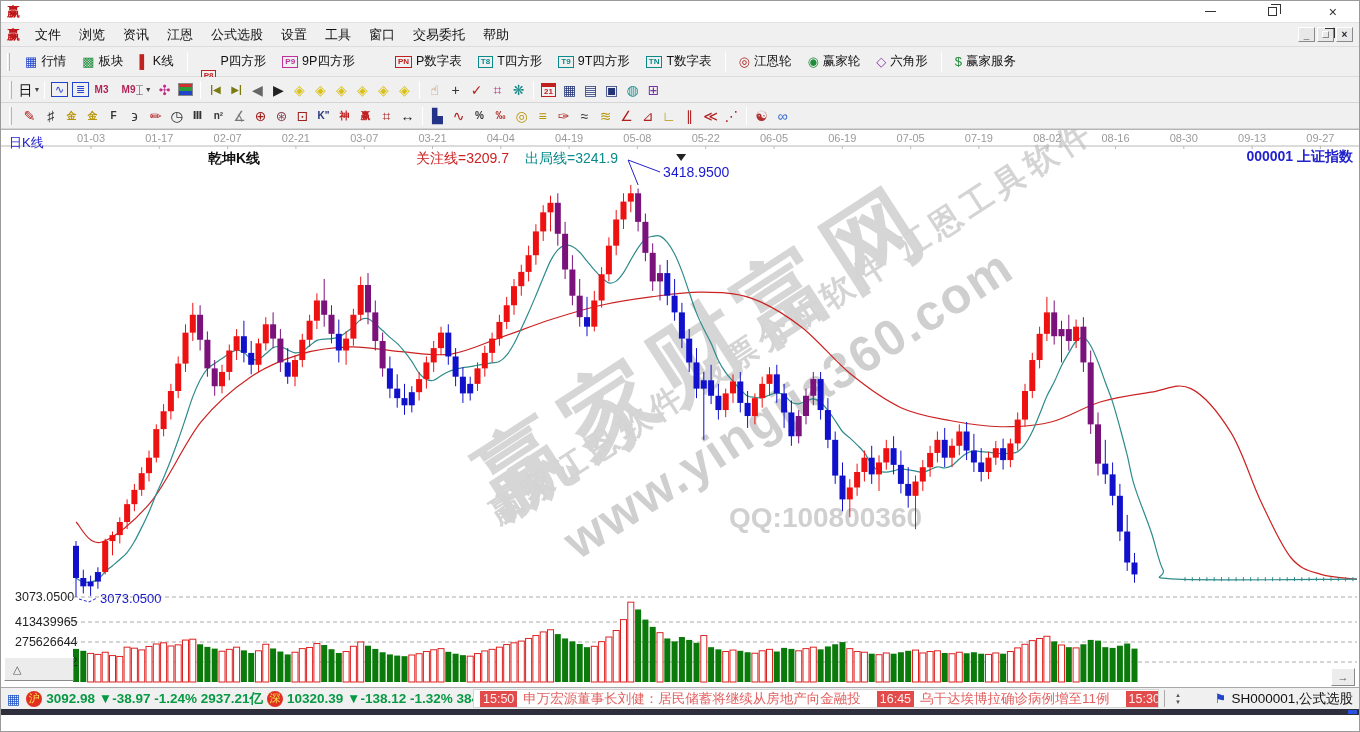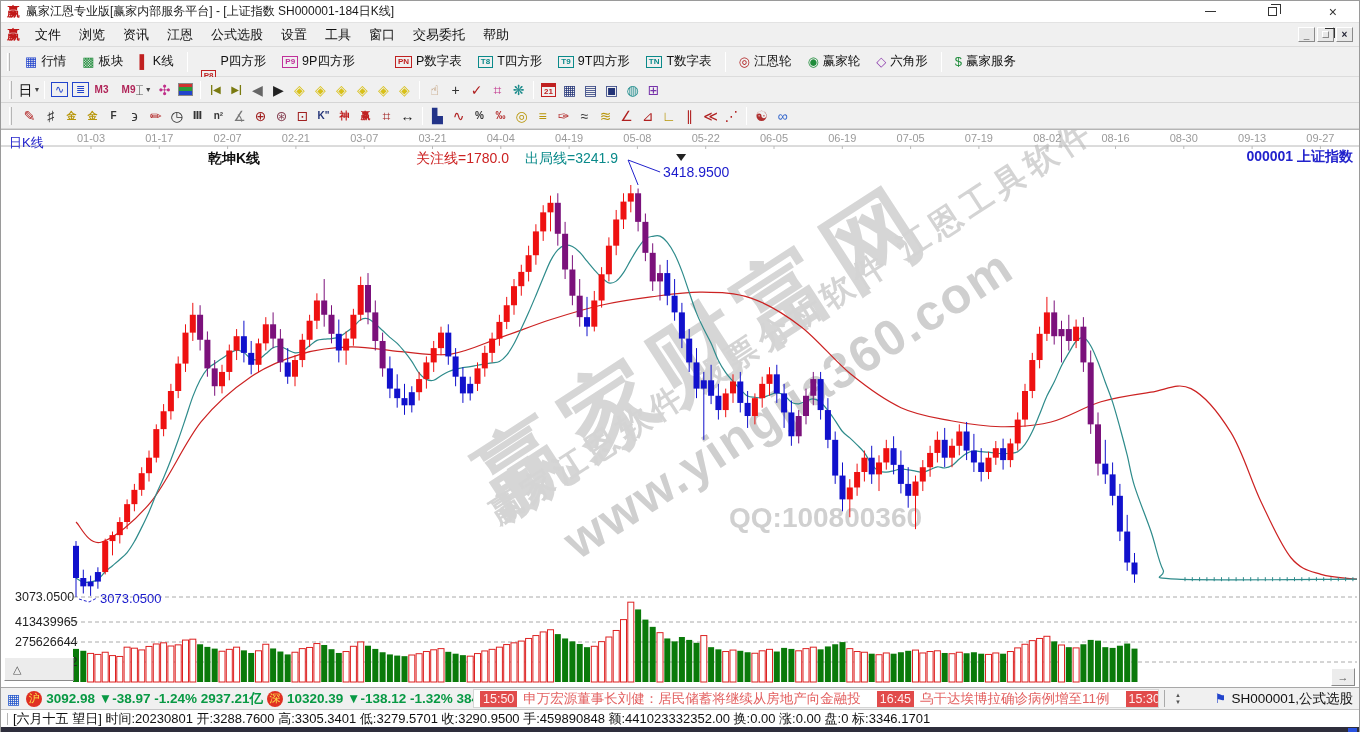--- a/index.html
+++ b/index.html
@@ -66,21 +66,20 @@
 
   [data-interactable="true"] { cursor:pointer; }
 </style>
 </head>
 <body>
 
 <div class="app" data-interactable="false">
 
   <div class="titlebar" data-interactable="false">
     <span class="logo" data-interactable="false">赢</span>
-    <span data-interactable="false">赢家江恩专业版[赢家内部服务平台] - [上证指数  SH000001-184日K线]</span>
     <span class="wbtns">
       <span class="wmin" data-interactable="true"></span>
       <span class="wrest" data-interactable="true"></span>
       <span class="wclose" data-interactable="true">×</span>
     </span>
   </div>
 
   <div class="menubar" data-interactable="false">
     <span class="logo" data-interactable="false">赢</span>
     <span id="menu-items" style="display:flex;font-family:Liberation Mono, monospace;">
@@ -375,21 +374,21 @@
     </div>
 
   <div class="chart" id="chart" data-interactable="true">
     <div class="wm" data-interactable="false" style="left:450px;top:310px;font-size:92px;letter-spacing:12px;transform:rotate(-33deg);color:#d6d6d6;">赢家财富网</div>
     <div class="wm" data-interactable="false" style="left:552px;top:392px;font-size:50px;letter-spacing:2px;transform:rotate(-33deg);color:#cfcfcf;">www.yingjia360.com</div>
     <div class="wm" data-interactable="false" style="left:480px;top:368px;font-size:32px;letter-spacing:6px;transform:rotate(-33deg);color:#d4d4d4;">赢家江恩软件  股票分析软件  江恩工具软件</div>
     <div class="wm" data-interactable="false" style="left:728px;top:372px;font-size:28px;color:#d0d0d0;">QQ:100800360</div>
 
     <div class="lbl" data-interactable="false" style="left:8px;top:4px;color:#2222cc;">日K线</div>
     <div class="lbl" data-interactable="false" style="left:207px;top:20px;color:#111;font-size:14px;font-weight:bold;">乾坤K线</div>
-    <div class="lbl" data-interactable="false" style="left:415px;top:20px;color:#cc2222;font-size:14px;">关注线=1780.0</div>
+    <div class="lbl" data-interactable="false" style="left:415px;top:20px;color:#cc2222;font-size:14px;">关注线=3209.7</div>
     <div class="lbl" data-interactable="false" style="left:524px;top:20px;color:#0a8a8a;font-size:14px;">出局线=3241.9</div>
     <div class="lbl" data-interactable="false" style="right:6px;top:18px;color:#2222cc;font-size:14px;font-weight:bold;">000001  上证指数</div>
 
     <div class="btn3d" data-interactable="true" style="left:3px;top:527px;width:70px;height:24px;justify-content:flex-start;padding-left:8px;">△</div>
     <div class="btn3d" data-interactable="true" style="right:4px;top:538px;width:24px;height:18px;">→</div>
   <svg width="1360" height="558" data-interactable="false">
         <line x1="0" y1="16" x2="1360" y2="16" stroke="#b8b8b8" stroke-width="1"></line>
         <text x="90" y="12" text-anchor="middle" font-size="11px" fill="#9a9a9a" font-family="Liberation Sans, DejaVu Sans, sans-serif">01-03</text>
         <line x1="90" y1="16" x2="90" y2="19" stroke="#b8b8b8"></line>
         <text x="158.3" y="12" text-anchor="middle" font-size="11px" fill="#9a9a9a" font-family="Liberation Sans, DejaVu Sans, sans-serif">01-17</text>
@@ -926,21 +925,17 @@
     <span class="spin" data-interactable="true">
         <span>▲</span>
         <span>▼</span>
       </span>
     <span class="s1right">
       <span class="flagic" data-interactable="false">⚑</span>
       <span data-interactable="true">SH000001,公式选股</span>
     </span>
   </div>
 
-  <div class="infobar" data-interactable="false">
-    <span class="grip" style="height:12px;margin-right:5px;" data-interactable="false"></span>
-    <span data-interactable="false">[六月十五 望日] 时间:20230801 开:3288.7600 高:3305.3401 低:3279.5701 收:3290.9500 手:459890848 额:441023332352.00 换:0.00 涨:0.00 盘:0 标:3346.1701</span>
-  </div>
 
   <div class="bstrip" data-interactable="false">
       <i></i>
     </div>
 </div>
 
 </body></html>

